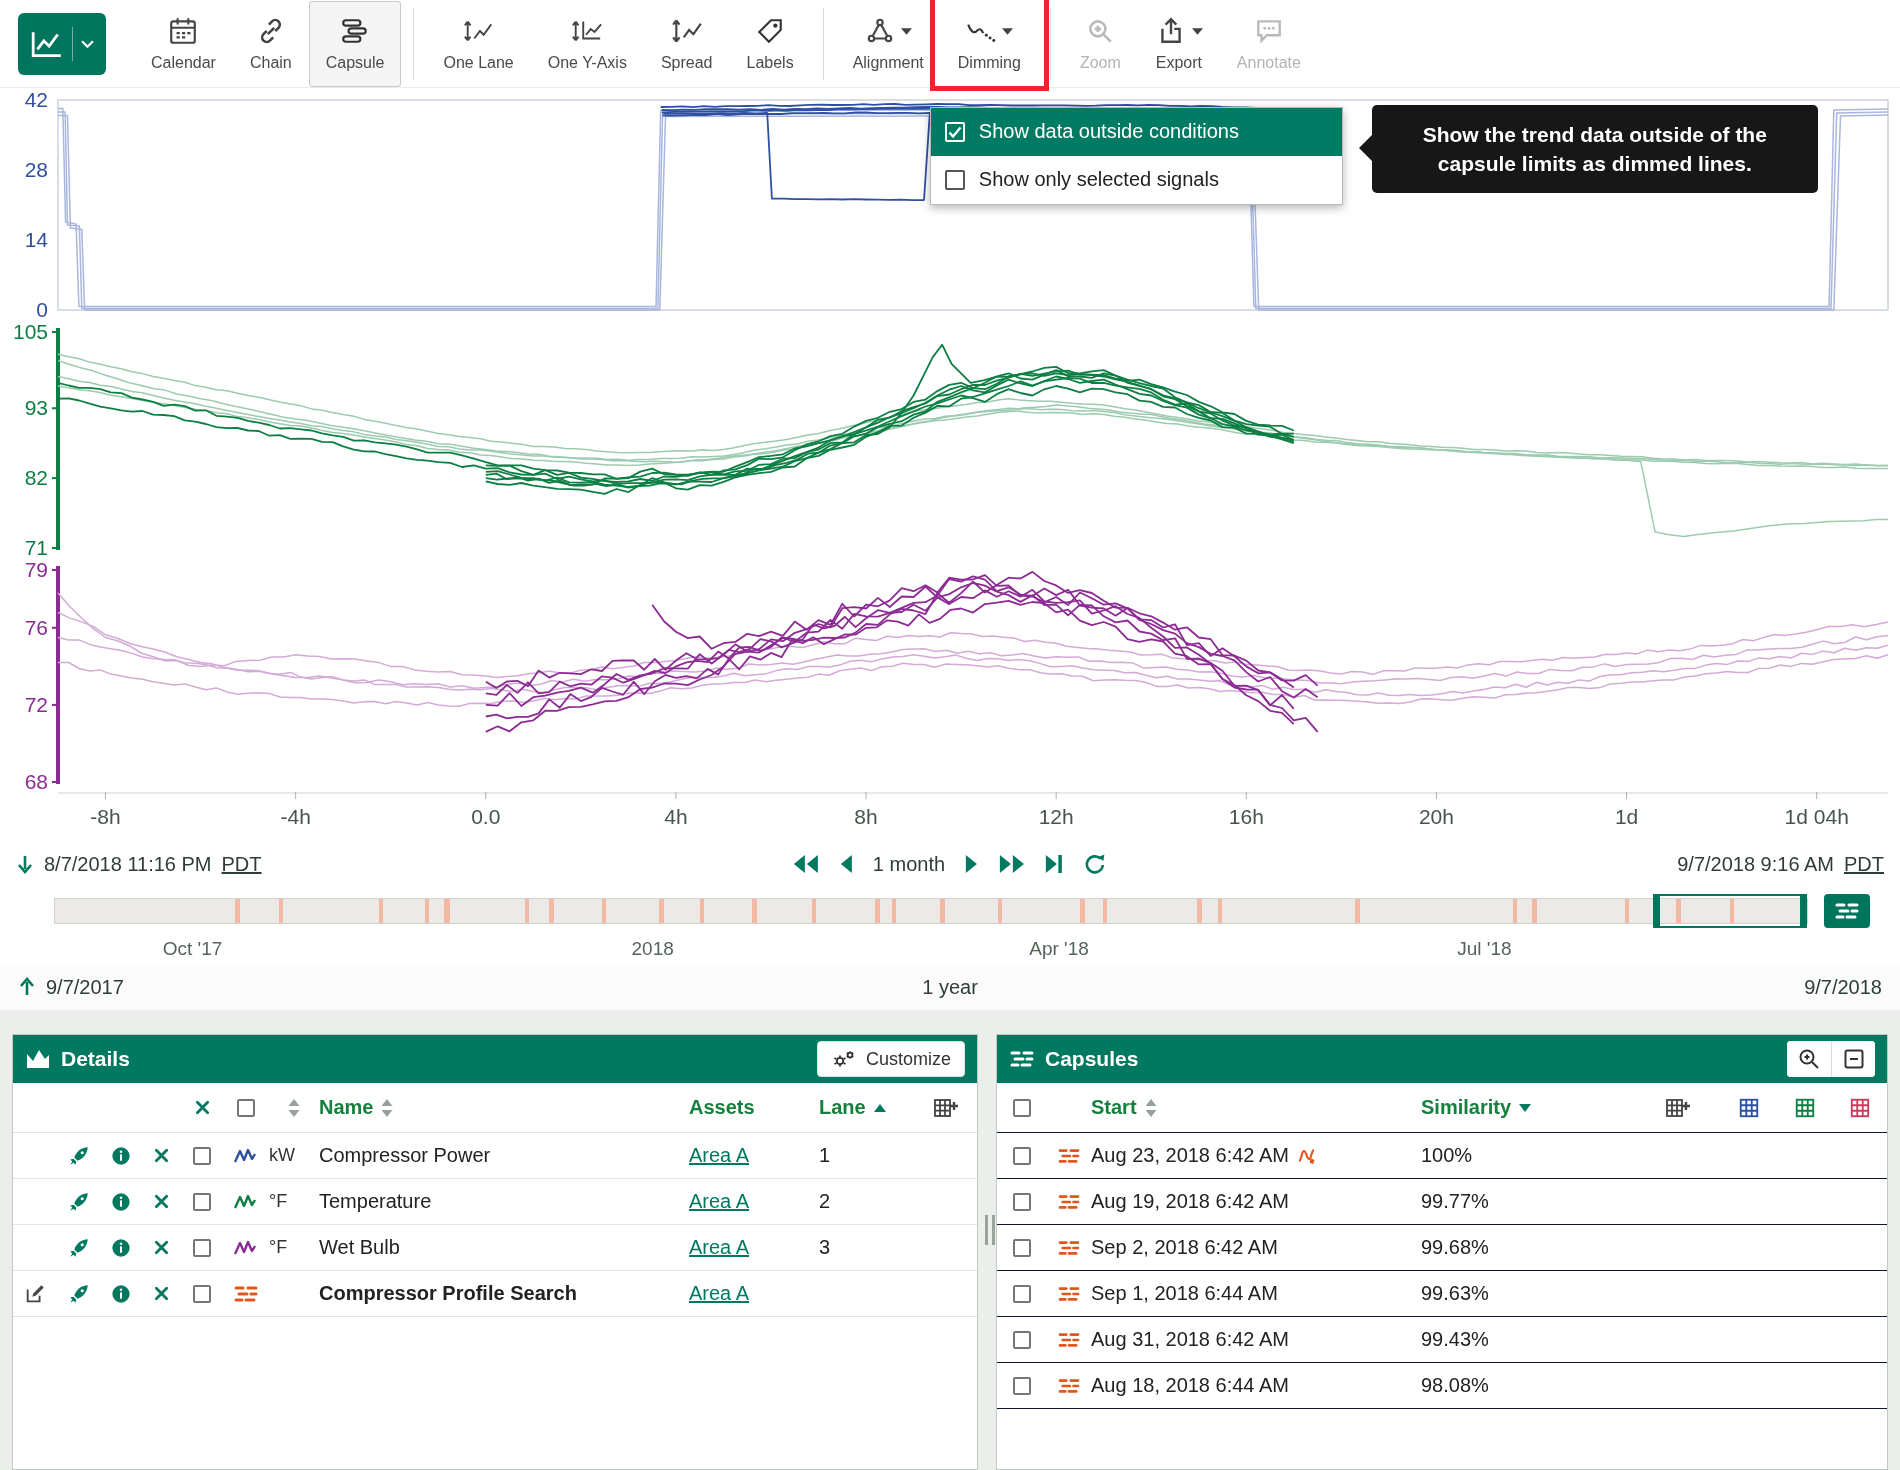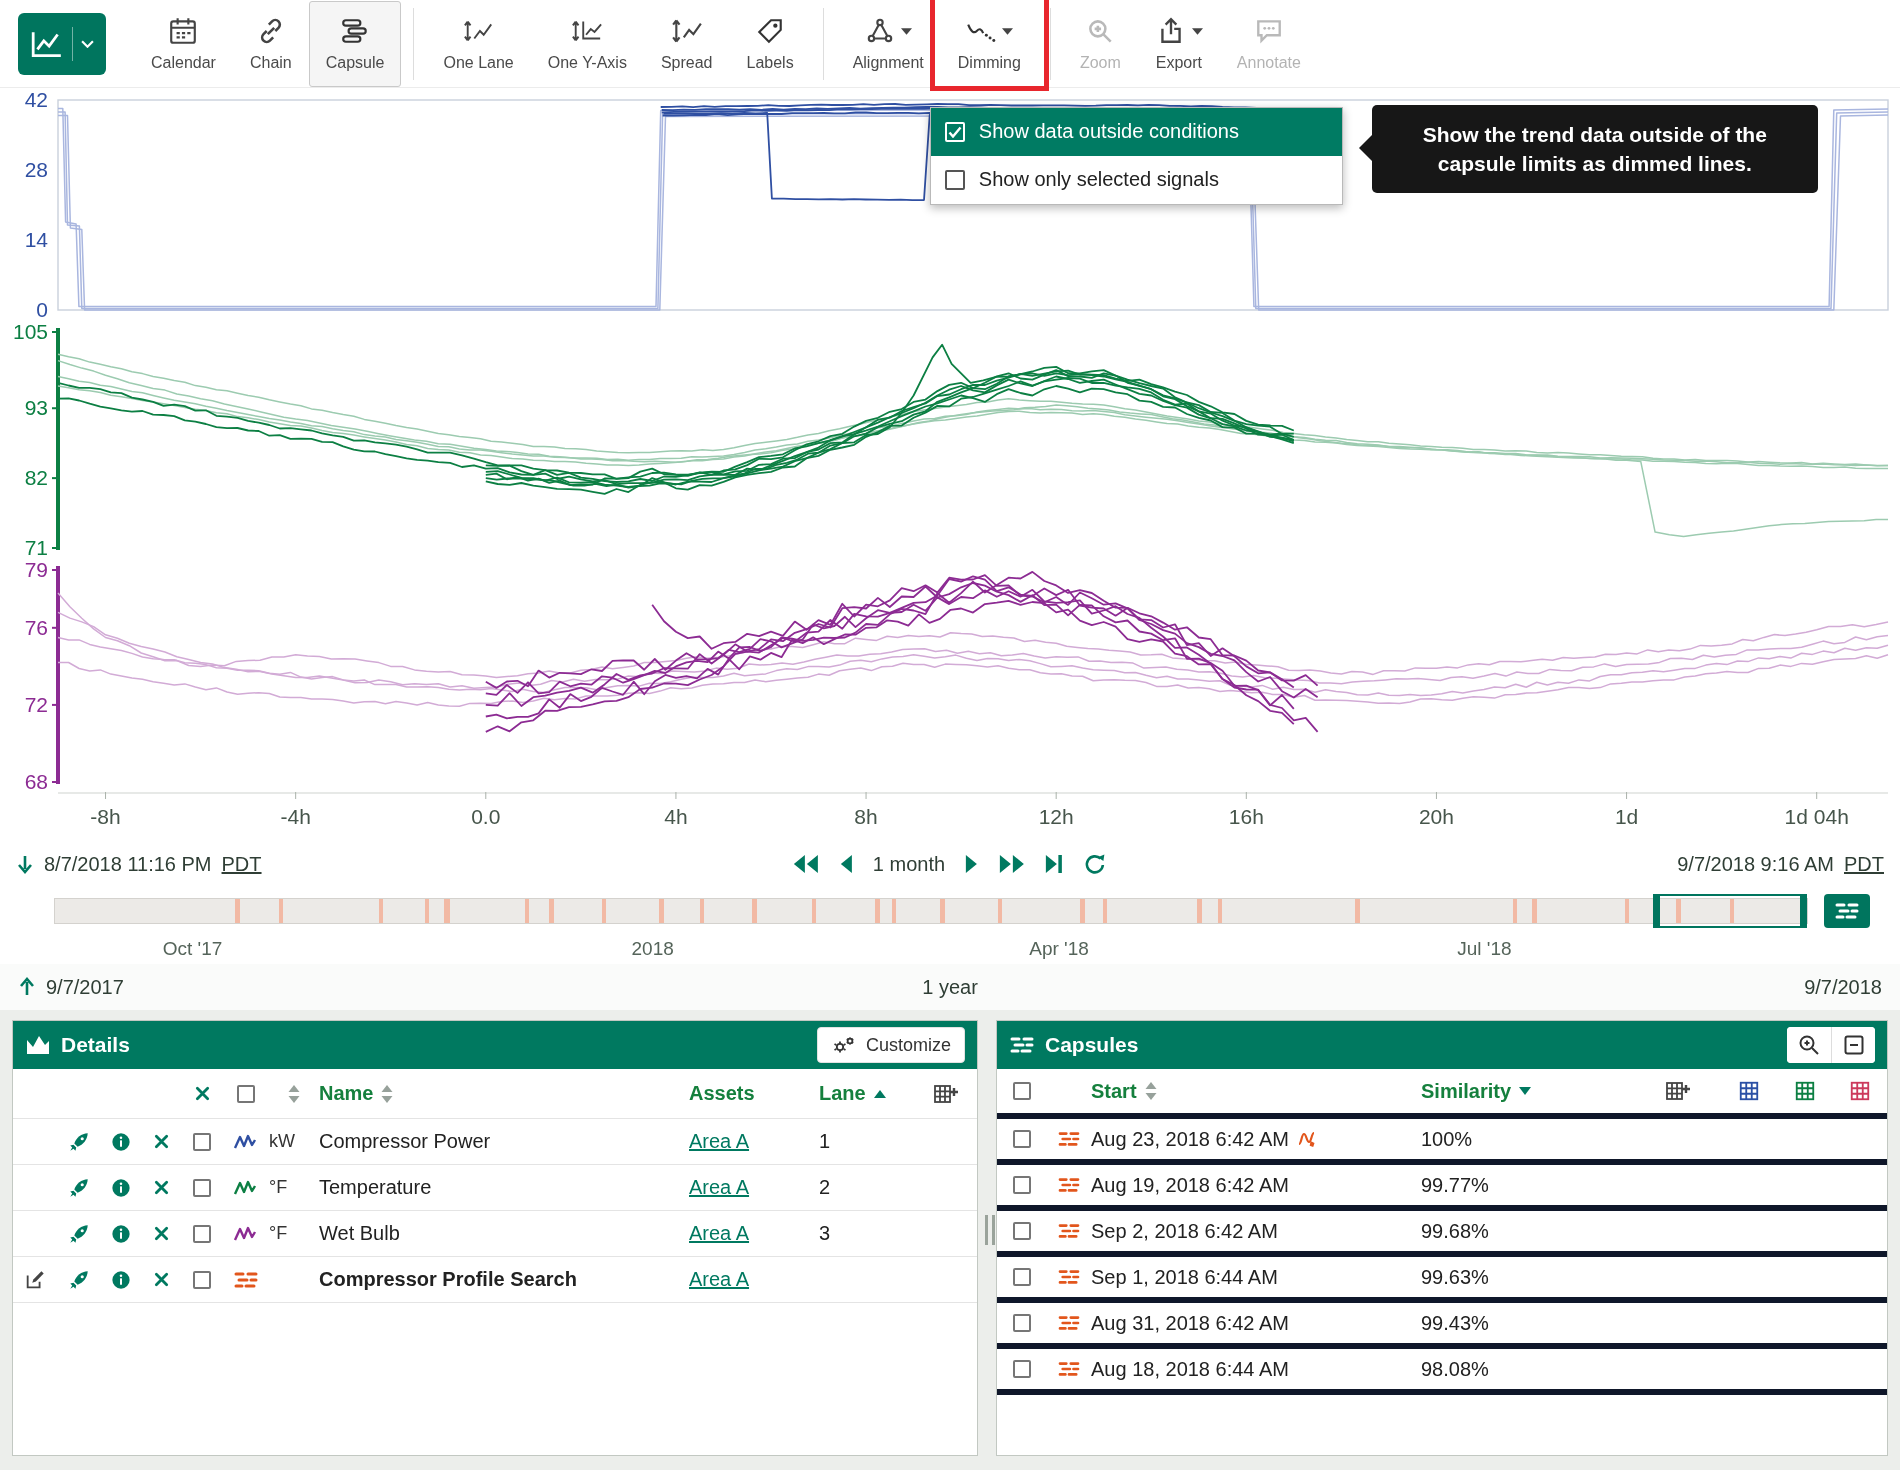--- a/index.html
+++ b/index.html
@@ -57,37 +57,37 @@
   .timebar-labels { position:relative; height:28px; margin:2px 92px 0 54px; font-size:19px; color:#55645a; flex:none; }
   .timebar-labels span { position:absolute; top:2px; }
 
   
   .rangerow { height:46px; display:flex; align-items:center; padding:0 18px; font-size:20px; color:#2f3e35; position:relative; flex:none; background:#fafbfa; }
   .rangerow .center { position:absolute; left:50%; transform:translateX(-50%); }
   .rangerow .right { margin-left:auto; }
   .rangerow .left { display:flex; align-items:center; gap:10px; }
 
   
-  .panels { flex:1; display:flex; gap:18px; padding:10px 12px 0; background:#eceeeb; position:relative; align-items:flex-start; }
+  .panels { flex:1; display:flex; gap:18px; padding:24px 12px 0; background:#eceeeb; position:relative; align-items:flex-start; }
   .panel { background:#fff; border:1px solid #c2c8c2; display:flex; flex-direction:column; height:436px; }
   .details-panel { width:966px; flex:none; }
   .capsules-panel { flex:1; }
   .phead { background:#007960; color:#fff; min-height:48px; display:flex; align-items:center; padding:0 12px; gap:10px;
            font-size:21px; font-weight:700; }
   .phead .spacer { flex:1; }
   .btn-white { background:#fff; border:1px solid #e2e2e2; border-radius:4px; height:36px; display:flex; align-items:center;
                gap:9px; padding:0 13px; font-family:inherit; font-size:18px; font-weight:400; color:#333; cursor:pointer; }
   .btn-group { display:flex; background:#fff; border-radius:4px; overflow:hidden; }
   .btn-ico { width:44px; height:36px; display:flex; align-items:center; justify-content:center; border:none; background:#fff; color:#333; cursor:pointer; }
   .btn-ico + .btn-ico { border-left:1px solid #ddd; }
 
   .dtable-head, .dtable-row { display:grid; grid-template-columns:44px 44px 40px 40px 42px 46px 50px 1fr 130px 96px 62px;
     align-items:center; min-height:46px; border-bottom:1px solid #e4e4e4; font-size:20px; color:#222; }
   .ctable-head, .ctable-row { display:grid; grid-template-columns:50px 44px 330px 244px 1fr 56px 56px 54px;
-    align-items:center; min-height:46px; border-bottom:6px solid #0f172a; font-size:20px; color:#222; }
+    align-items:center; min-height:46px; border-bottom:1px solid #0f172a; font-size:20px; color:#222; }
   .dtable-head, .ctable-head { font-weight:700; min-height:50px; color:#15803d; }
   .c { display:flex; align-items:center; gap:8px; }
   .center { justify-content:center; }
   .bold { font-weight:700; }
   a.asset-link { color:#007960; text-decoration:underline; cursor:pointer; }
   .cb { width:18px; height:18px; border:2px solid #767676; border-radius:2px; background:#fff; display:inline-block; flex:none; cursor:pointer; }
   .ico-teal { color:#007960; }
   .sort-gray { color:#97a19b; }
   .sort-teal { color:#007960; }
   .unit { color:#333; font-size:18px; }

